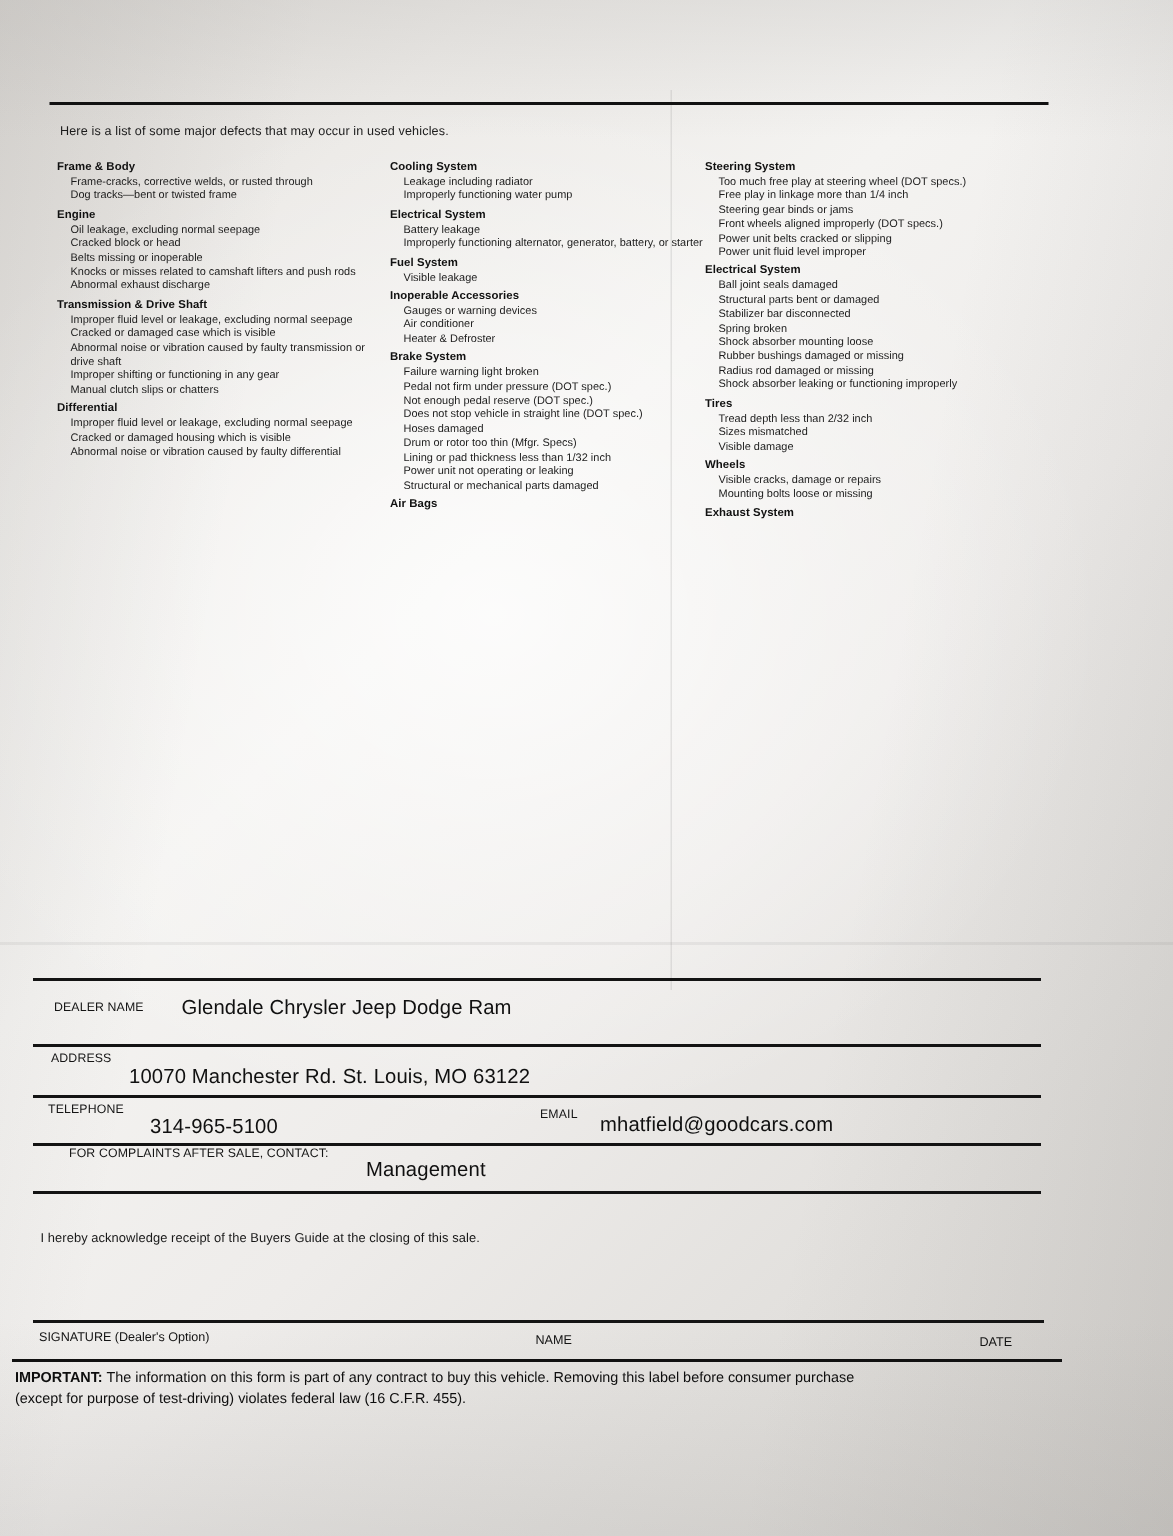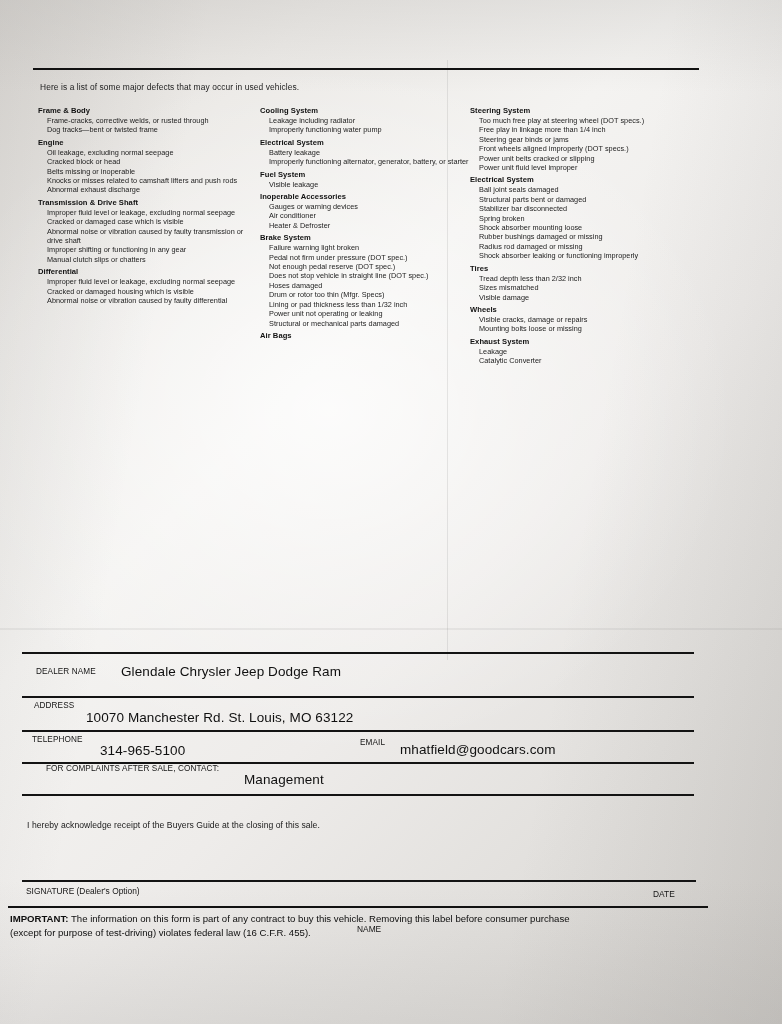--- a/index.html
+++ b/index.html
@@ -148,21 +148,20 @@
     top: 886px;
     font-size: 8.4px;
     color: #141414;
   }
   #name-label {
     position: absolute;
     left: 357px;
     top: 888px;
     font-size: 8.4px;
     color: #141414;
-    margin-top: 36px;
   }
   #date-label {
     position: absolute;
     left: 653px;
     top: 889px;
     font-size: 8.4px;
     color: #141414;
   }
   #imp-rule {
     position: absolute;
@@ -339,24 +338,20 @@
         <div class="grp">
           <div class="grp-title">Wheels</div>
           <ul>
             <li>Visible cracks, damage or repairs</li>
             <li>Mounting bolts loose or missing</li>
           </ul>
         </div>
 
         <div class="grp">
           <div class="grp-title">Exhaust System</div>
-          <ul>
-            <li>Leakage</li>
-            <li>Catalytic Converter</li>
-          </ul>
         </div>
 
       </div>
     </div>
 
     <div id="dealer-block">
 
       <div class="dline" style="left:0px; top:0px; width:672px;"></div>
 
       <div class="flabel" style="left:14px; top:15px;text-align:center;">DEALER NAME</div>

